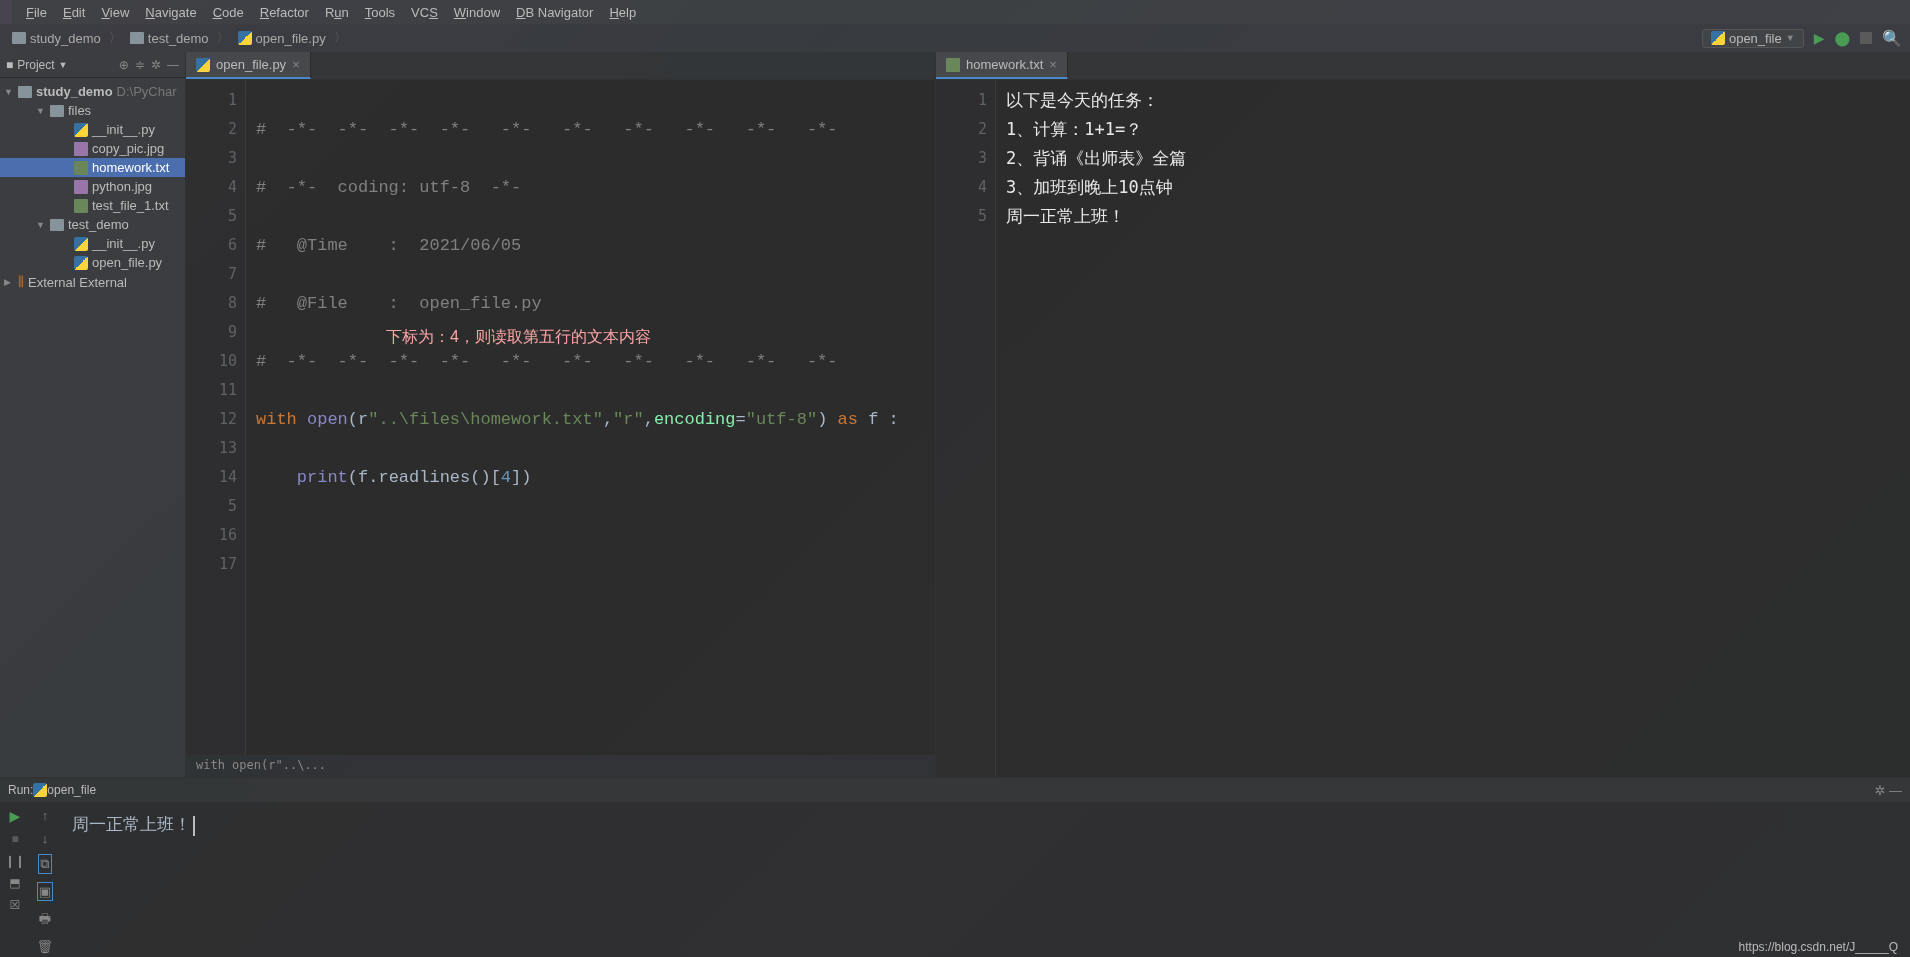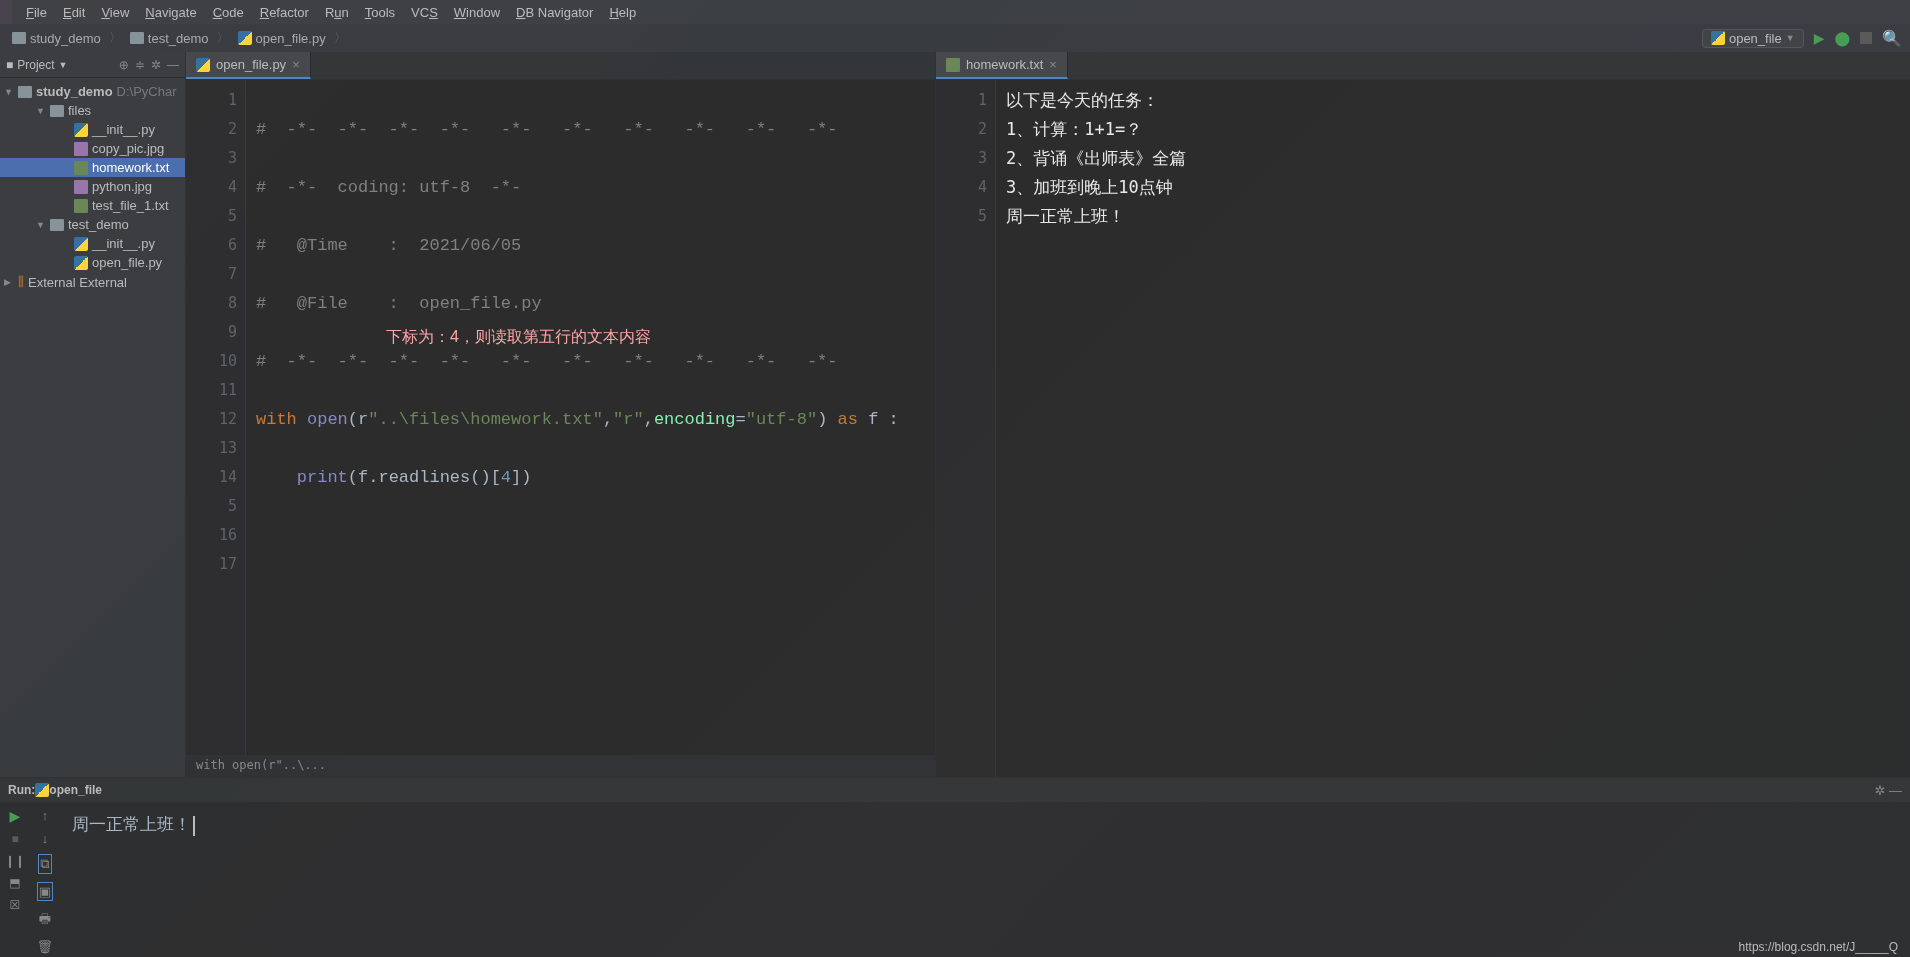--- a/index.html
+++ b/index.html
@@ -91,21 +91,21 @@
   font-family: "Microsoft YaHei", sans-serif;
   color:#fca5a5;
   font-weight:500;
 }
 
 .breadcrumb-bottom { height:22px; padding: 2px 10px; font-size:12px; color:#888; font-family: Consolas,monospace; border-top:1px solid #323232; background: rgba(50,53,56,0.6); }
 
 
 .run-panel { height:180px; display:flex; flex-direction:column; border-top:1px solid #323232; background: rgba(43,43,43,0.8); }
 .run-header { height:24px; display:flex; align-items:center; justify-content:space-between; padding:0 8px; background: rgba(55,58,60,0.7); }
-.run-header .left { display:flex; align-items:center; font-size:12px;font-weight:bold; }
+.run-header .left { display:flex; align-items:center; font-size:12px; }
 .run-header .right { color:#888; cursor:pointer; }
 .run-body { flex:1; display:flex; }
 .run-toolbar { width:30px; display:flex; flex-direction:column; align-items:center; padding-top:6px; gap:8px; }
 .run-toolbar span { cursor:pointer; font-size:12px; color:#888; }
 .run-toolbar .play { color:#499c54; font-size:14px; }
 .run-toolbar-2 { width:30px; display:flex; flex-direction:column; align-items:center; padding-top:6px; gap:8px; }
 .run-toolbar-2 span { cursor:pointer; font-size:13px; color:#888; }
 .run-toolbar-2 .box-sel { border:1px solid #4a88c7; padding:1px; }
 .console { flex:1; padding: 8px 12px; font-family: Consolas, "Courier New", monospace; font-size:17px; line-height:28px; color:#a9b7c6; }
 .console .cursor { display:inline-block; width:2px; height:20px; background:#bbb; vertical-align:middle; margin-left:2px; }

